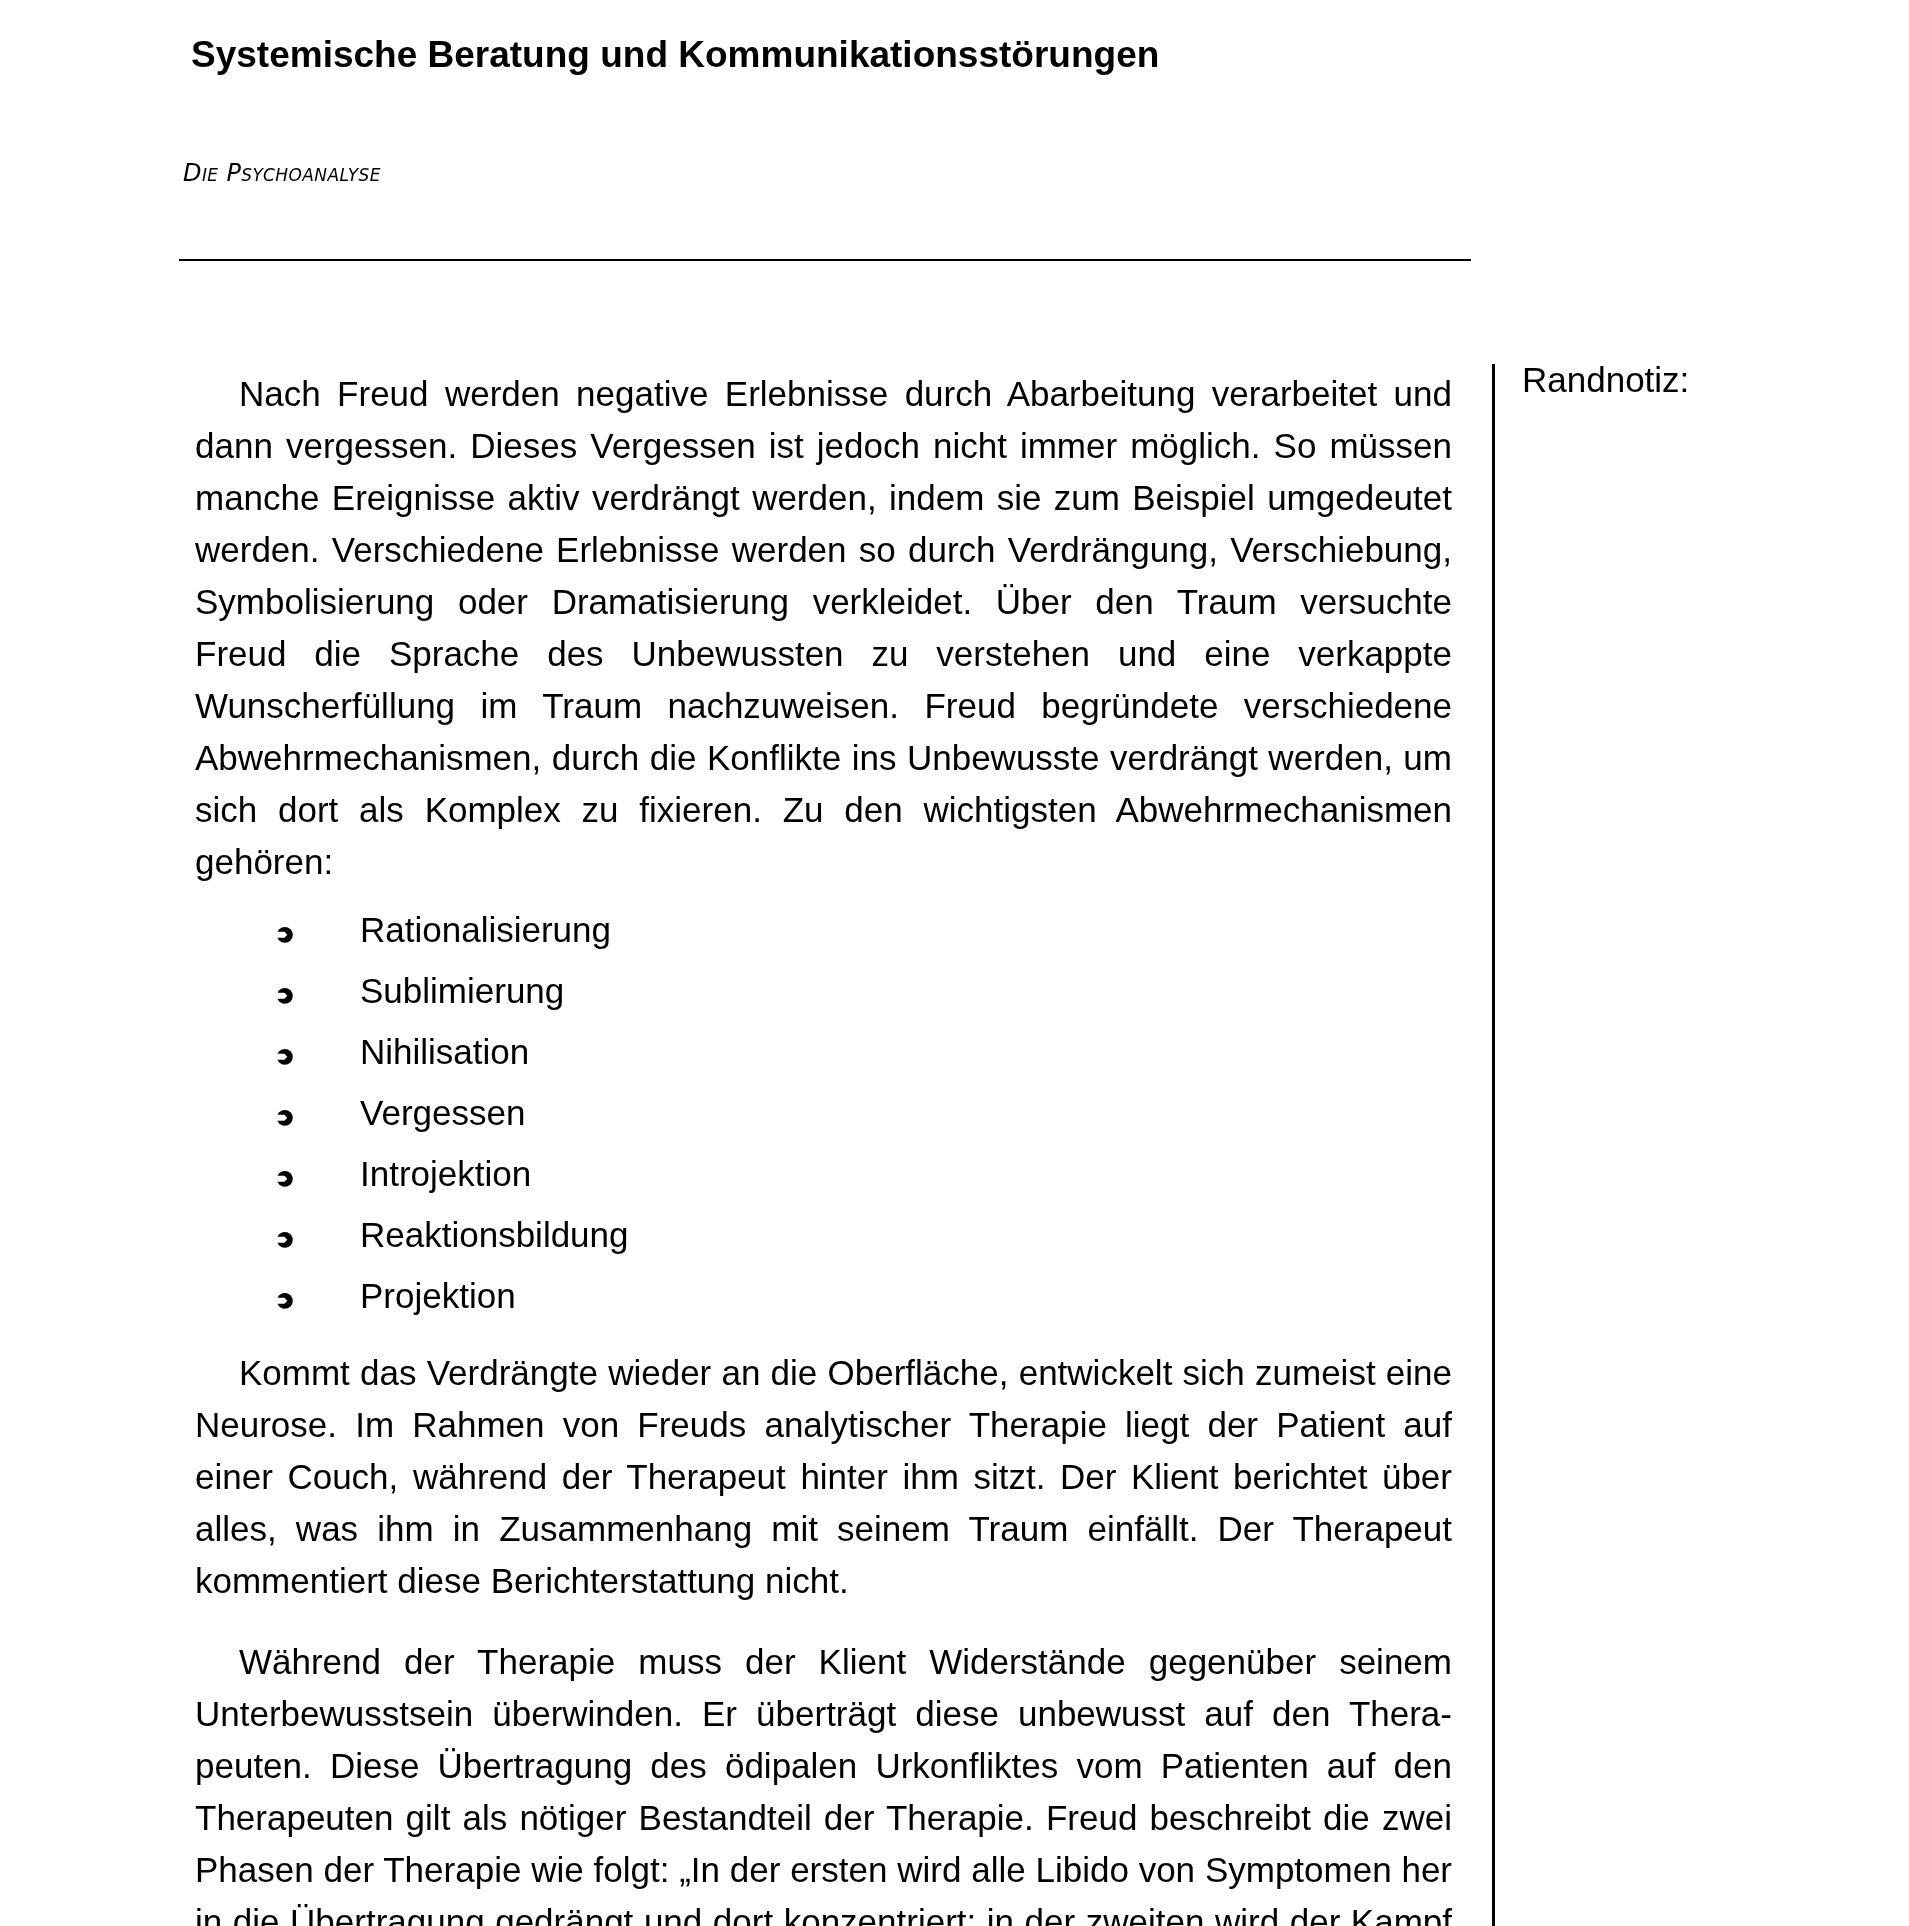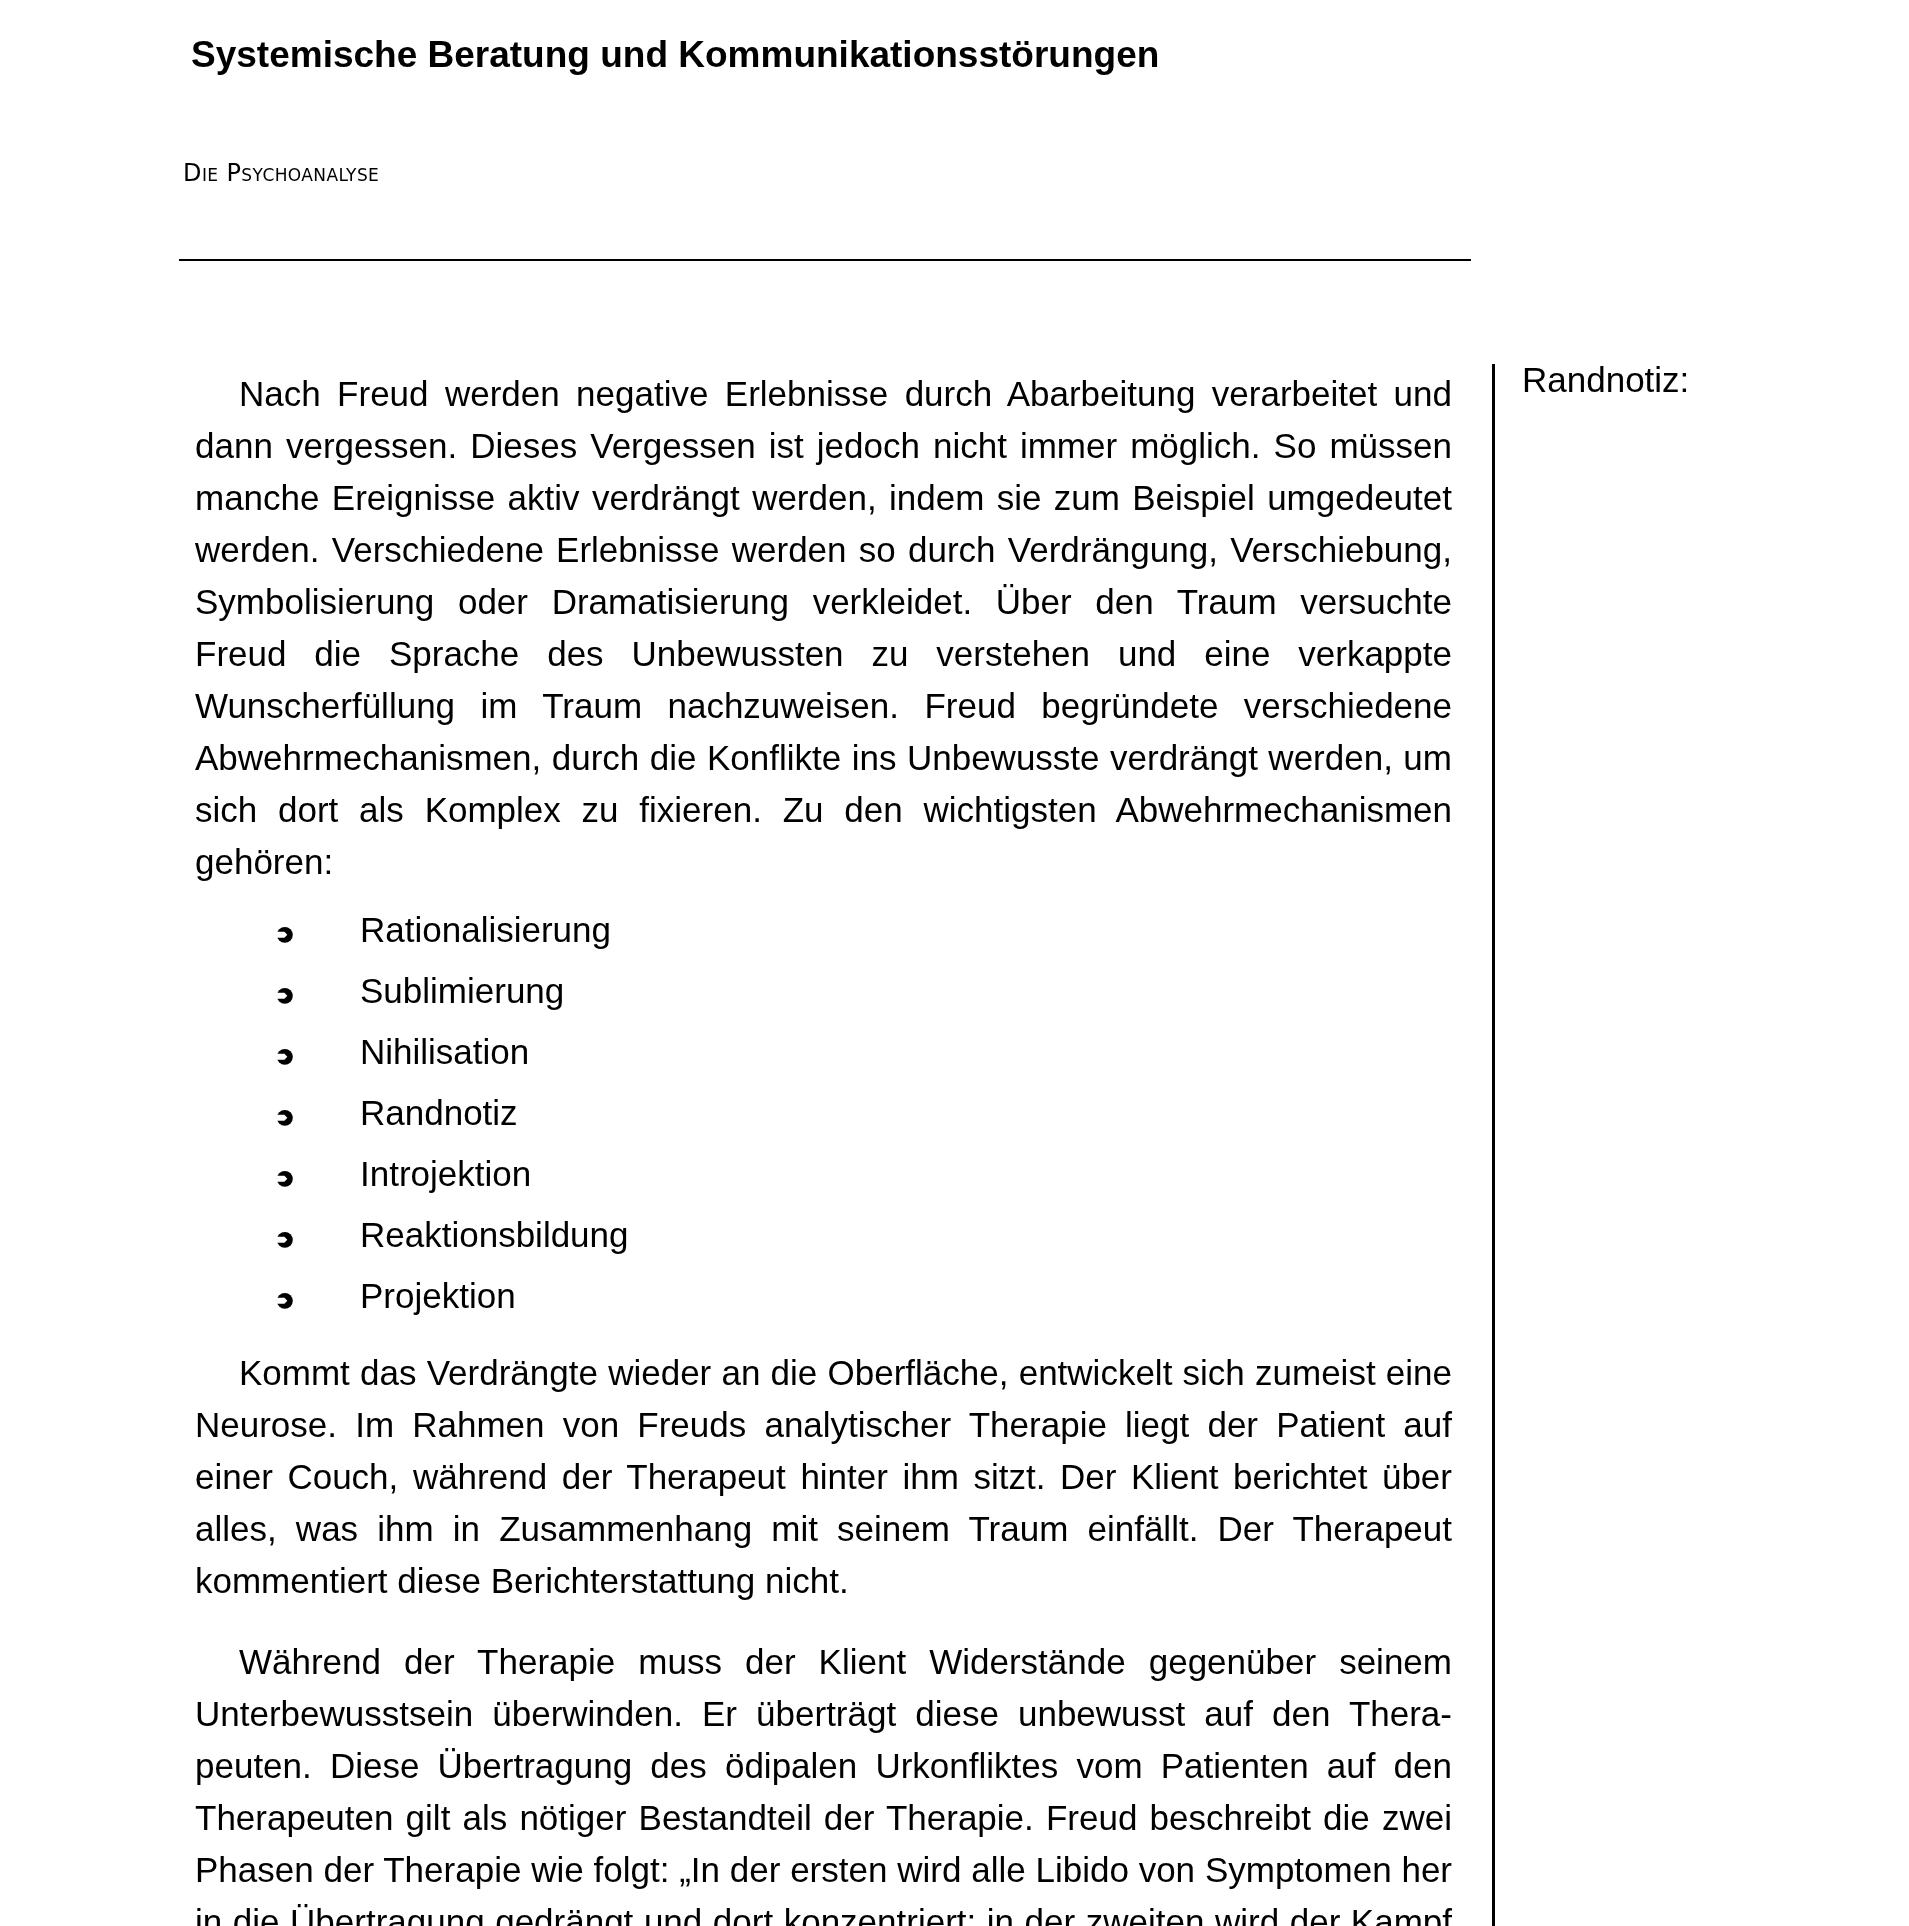--- a/index.html
+++ b/index.html
@@ -8,21 +8,21 @@
     font-family: "Liberation Sans", sans-serif; color: #000;
   }
   .abs { position: absolute; }
   .doc-title {
     left: 182px; top: 34px; font-size: 37px; font-weight: bold; white-space: nowrap;
     letter-spacing: 0px;
     margin-left: 9px;
   }
   .section-label {
     left: 183px; top: 159px; font-size: 24px; font-variant: small-caps; white-space: nowrap;
-    font-family: "DejaVu Sans", sans-serif; letter-spacing: 0.4px;
+    font-family: "DejaVu Sans", sans-serif; letter-spacing: 0.4px; font-style: italic;
   }
   .header-rule {
     left: 179px; top: 259px; width: 1292px; height: 2.3px; background: #000;
   }
   .margin-rule {
     left: 1492px; top: 364px; width: 2.7px; height: 2240px; background: #000;
   }
   .margin-note {
     left: 1522px; top: 360px; font-size: 35px; white-space: nowrap;
   }
@@ -87,21 +87,21 @@
         </span>
       <span class="bullet-text">Nihilisation</span>
     </li>
     <li class="bullet-item">
       <span class="bullet-arrow">
           <svg viewBox="0 0 20 20">
             <circle cx="10" cy="10" r="9" fill="#000"></circle>
             <path d="M1 6.6 H9.5 L12.8 10 L9.5 13.4 H1 Z" fill="#fff"></path>
           </svg>
         </span>
-      <span class="bullet-text">Randnotiz</span>
+      <span class="bullet-text">Vergessen</span>
     </li>
     <li class="bullet-item">
       <span class="bullet-arrow">
           <svg viewBox="0 0 20 20">
             <circle cx="10" cy="10" r="9" fill="#000"></circle>
             <path d="M1 6.6 H9.5 L12.8 10 L9.5 13.4 H1 Z" fill="#fff"></path>
           </svg>
         </span>
       <span class="bullet-text">Introjektion</span>
     </li>

